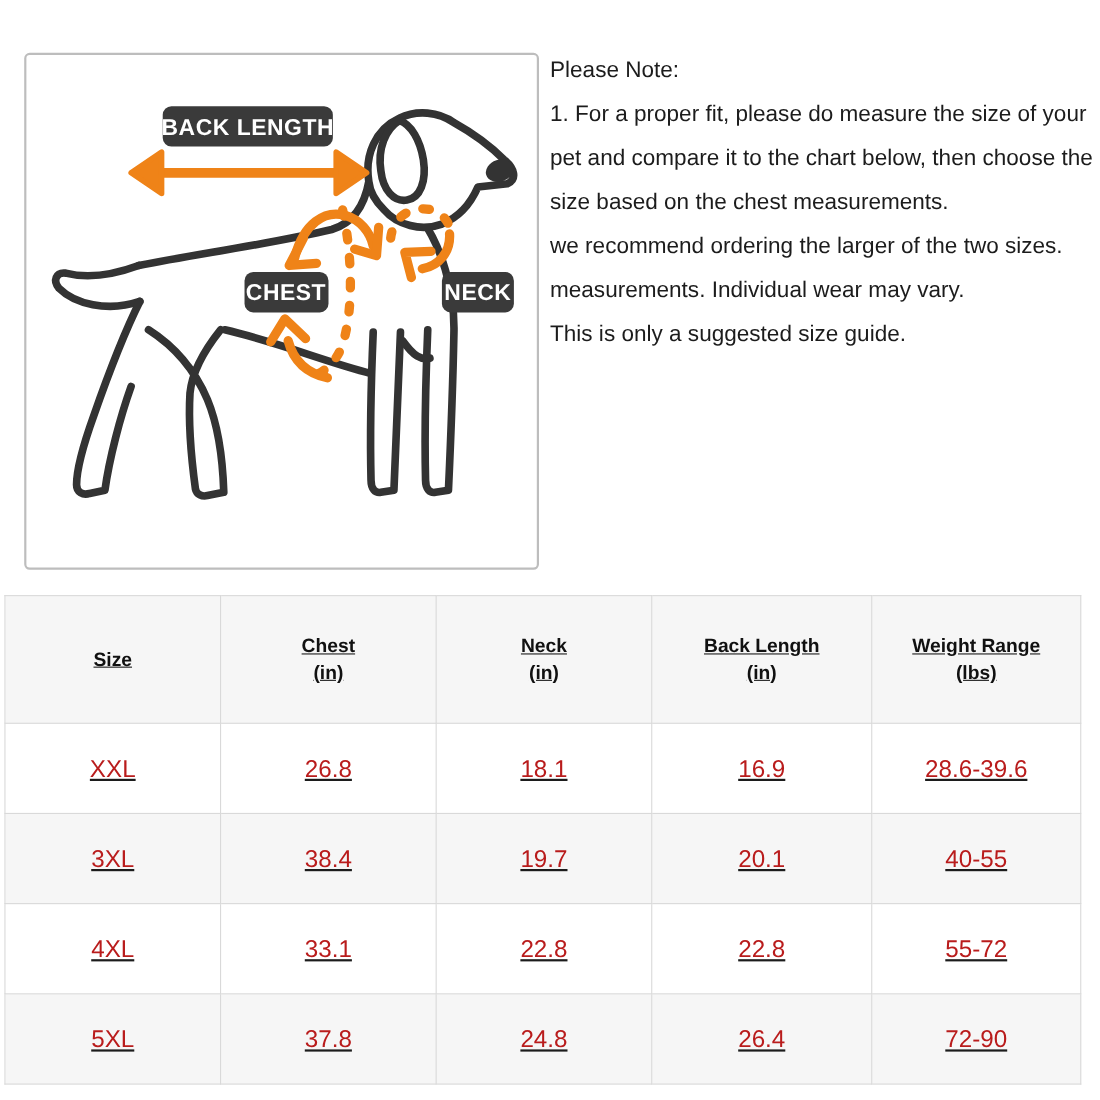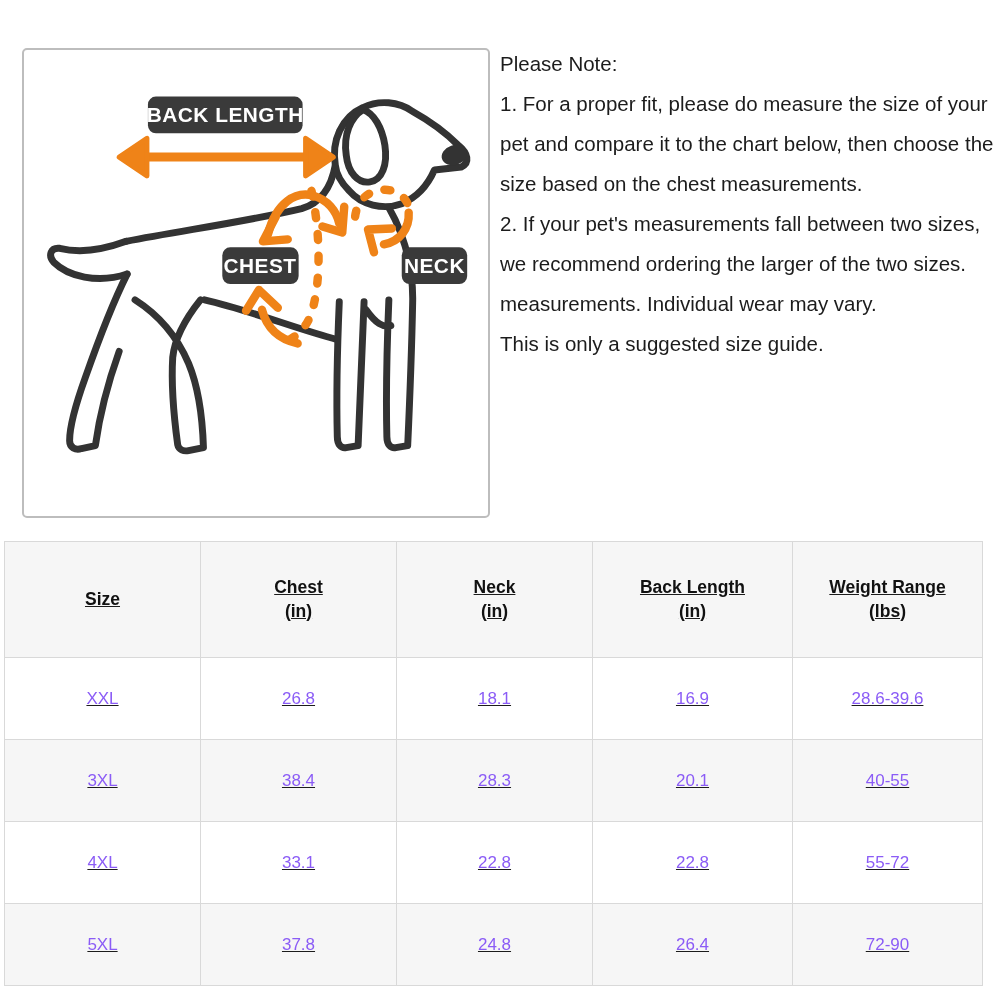--- a/index.html
+++ b/index.html
@@ -38,21 +38,21 @@
   }
   .size-table th, .size-table td {
     border:1px solid #d9d9d9; text-align:center; vertical-align:middle;
     padding:0;
   }
   .size-table thead th {
     height:115px; background:#f6f6f6;
     font-size:17.5px; font-weight:bold; color:#111; line-height:1.35;
   }
   .size-table tbody td {
-    height:81px; font-size:17px; font-weight:400; color:#8b5cf6; background:#ffffff;
+    height:81px; font-size:22px; font-weight:400; color:#b91c1c; background:#ffffff;
   }
   .size-table tbody tr:nth-child(even) td { background:#f6f6f6; }
   col.c1 { width:196px; } col.c2 { width:196px; } col.c3 { width:196px; }
   col.c4 { width:200px; } col.c5 { width:190px; }
 </style>
 </head>
 <body>
 
 <div class="diagram-box">
   <svg viewBox="0 0 468 470">
@@ -112,21 +112,20 @@
       <text class="measure-label-text" x="414" y="225" font-size="21" text-anchor="middle">NECK</text>
     </g>
   </svg>
 </div>
 
 <div class="note">
   <div>Please Note:</div>
   <div>1. For a proper fit, please do measure the size of your</div>
   <div>pet and compare it to the chart below, then choose the</div>
   <div>size based on the chest measurements.</div>
-  <div>2. If your pet's measurements fall between two sizes,</div>
   <div>we recommend ordering the larger of the two sizes.</div>
   <div>measurements. Individual wear may vary.</div>
   <div>This is only a suggested size guide.</div>
 </div>
 
 <table class="size-table">
   <colgroup>
       <col class="c1">
       <col class="c2">
       <col class="c3">
@@ -161,21 +160,21 @@
     <tr>
       <td>XXL</td>
       <td>26.8</td>
       <td>18.1</td>
       <td>16.9</td>
       <td>28.6-39.6</td>
     </tr>
     <tr>
       <td>3XL</td>
       <td>38.4</td>
-      <td>28.3</td>
+      <td>19.7</td>
       <td>20.1</td>
       <td>40-55</td>
     </tr>
     <tr>
       <td>4XL</td>
       <td>33.1</td>
       <td>22.8</td>
       <td>22.8</td>
       <td>55-72</td>
     </tr>

